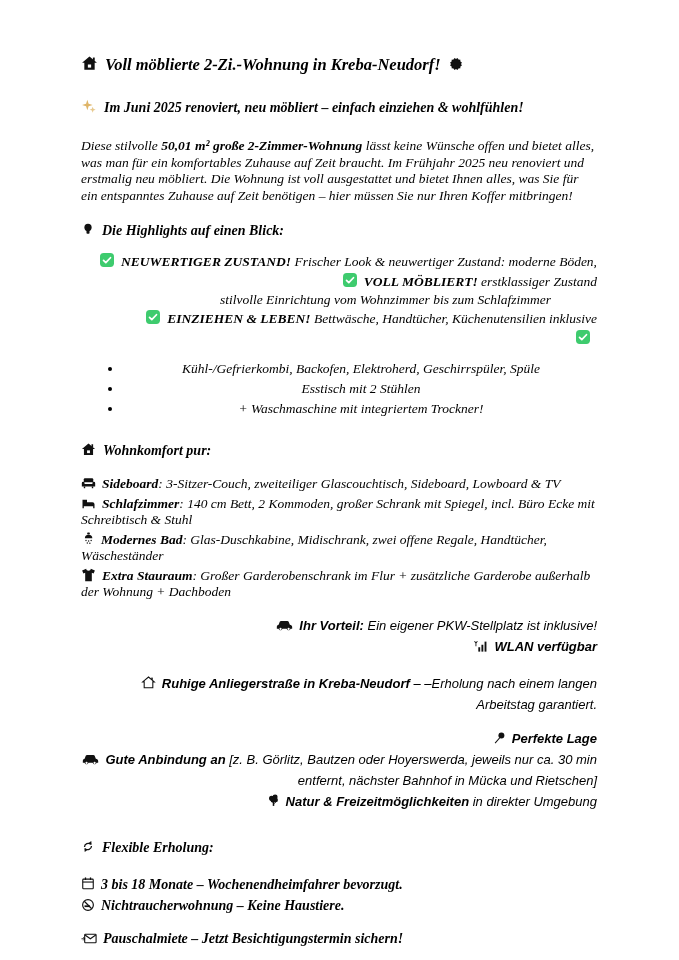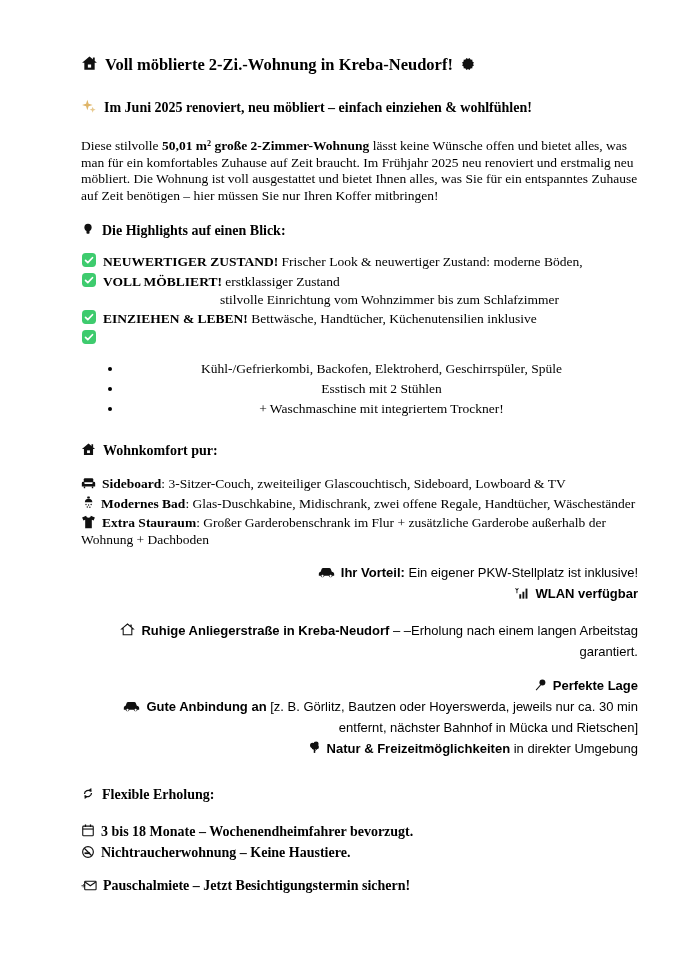--- a/index.html
+++ b/index.html
@@ -1,36 +1,36 @@
 <!DOCTYPE html>
 <html lang="de"><head>
 <meta charset="utf-8">
 <style>
   html,body{margin:0;padding:0;}
   body{
     width:679px;height:960px;background:#ffffff;color:#000;
     font-family:"Liberation Serif", serif;
     -webkit-font-smoothing:antialiased;
   }
-  .page{padding:54px 41px 0 81px;box-sizing:border-box;}
+  .page{padding:54px 82px 0 81px;box-sizing:border-box;font-style:italic;}
   .serif{font-family:"Liberation Serif", serif;}
   .sans{font-family:"Liberation Sans", sans-serif;text-align:right;}
 
   .ic{display:inline-block;vertical-align:-2px;}
   .ic svg{display:block;}
   .ic-gap{margin-right:7px;}
   .ic-gap-sm{margin-right:6px;}
 
   .title{font-size:16.5px;font-weight:bold;margin:0 0 22px 0;line-height:22px;}
   .subtitle{font-size:14px;font-weight:bold;margin:0 0 21px 0;line-height:19px;}
   .intro{font-size:13.5px;line-height:16.5px;margin:0 0 17px 0;}
 
   .h-heading{font-size:14px;font-weight:bold;margin:0 0 11px 0;line-height:20px;}
 
-  .check-item{font-size:13.5px;line-height:19.5px;margin:0;}
+  .check-item{font-size:13.5px;line-height:19.5px;margin:0;text-align:right;}
   .check-item b{font-size:13.5px;}
   .check-indent{font-size:13.5px;line-height:18px;margin-left:139px;}
 
   .bullets{margin:11px 0 0 0;padding-left:42px;font-size:13.5px;line-height:20px;text-align:center;}
   .bullets li{padding-left:2px;}
 
   .comfort-heading{font-size:14px;font-weight:bold;margin:22px 0 15px 0;line-height:20px;}
   .comfort-item{font-size:13.5px;line-height:16.5px;margin:0 0 3px 0;}
 
   .benefits{margin-top:14px;}
@@ -107,20 +107,24 @@
           <rect x="9.7" y="13.4" width="4.6" height="4.4" fill="#fff"></rect>
         </svg></span><span>Wohnkomfort pur:</span></div>
 
   <div>
     <p class="comfort-item serif"><span class="ic ic-gap-sm"><svg width="15" height="13" viewBox="0 0 24 22">
             <rect x="4" y="2" width="16" height="7" rx="2" fill="#111"></rect>
             <path d="M3 8a2.3 2.3 0 0 0-2.3 2.3V16h22.6v-5.7A2.3 2.3 0 0 0 21 8a2.3 2.3 0 0 0-2.3 2.3V12H5.3v-1.7A2.3 2.3 0 0 0 3 8z" fill="#111"></path>
             <rect x="4" y="16" width="2.4" height="3" fill="#111"></rect>
             <rect x="17.6" y="16" width="2.4" height="3" fill="#111"></rect>
           </svg></span><b>Sideboard</b><span>: 3-Sitzer-Couch, zweiteiliger Glascouchtisch, Sideboard, Lowboard &amp; TV</span></p>
+    <p class="comfort-item serif"><span class="ic ic-gap-sm"><svg width="15" height="12" viewBox="0 0 24 20">
+            <path d="M2 3v14h2.2v-3.2h15.6V17H22v-6.5a3.5 3.5 0 0 0-3.5-3.5H9.5V3z" fill="#111"></path>
+            <circle cx="6.3" cy="8.8" r="2" fill="#111"></circle>
+          </svg></span><b>Schlafzimmer</b><span>: 140 cm Bett, 2 Kommoden, großer Schrank mit Spiegel, incl. Büro Ecke mit Schreibtisch &amp; Stuhl</span></p>
     <p class="comfort-item serif"><span class="ic ic-gap-sm"><svg width="14" height="14" viewBox="0 0 24 24">
             <rect x="10.6" y="1" width="4.6" height="3.4" rx="1.2" fill="#111"></rect>
             <path d="M13 4.5a6.4 6.4 0 0 0-6.4 6.4h12.8A6.4 6.4 0 0 0 13 4.5z" fill="#111"></path>
             <circle cx="8.6" cy="14.6" r="1.2" fill="#111"></circle>
             <circle cx="13" cy="15.4" r="1.2" fill="#111"></circle>
             <circle cx="17.4" cy="14.6" r="1.2" fill="#111"></circle>
             <circle cx="10.8" cy="18.8" r="1.2" fill="#111"></circle>
             <circle cx="15.2" cy="19.2" r="1.2" fill="#111"></circle>
           </svg></span><b>Modernes Bad</b><span>: Glas-Duschkabine, Midischrank, zwei offene Regale, Handtücher, Wäscheständer</span></p>
     <p class="comfort-item serif"><span class="ic ic-gap-sm"><svg width="15" height="14" viewBox="0 0 24 22">

